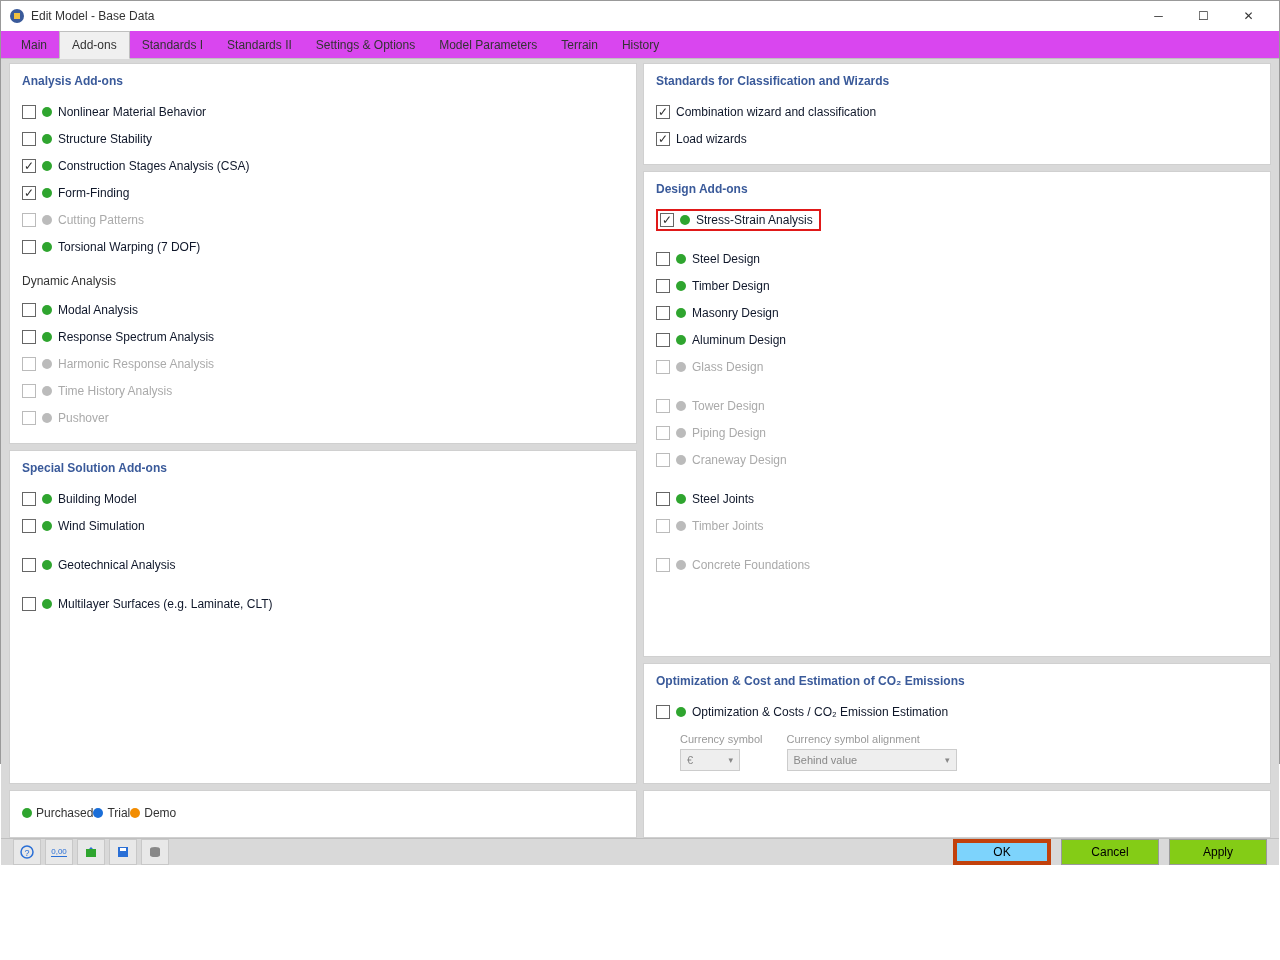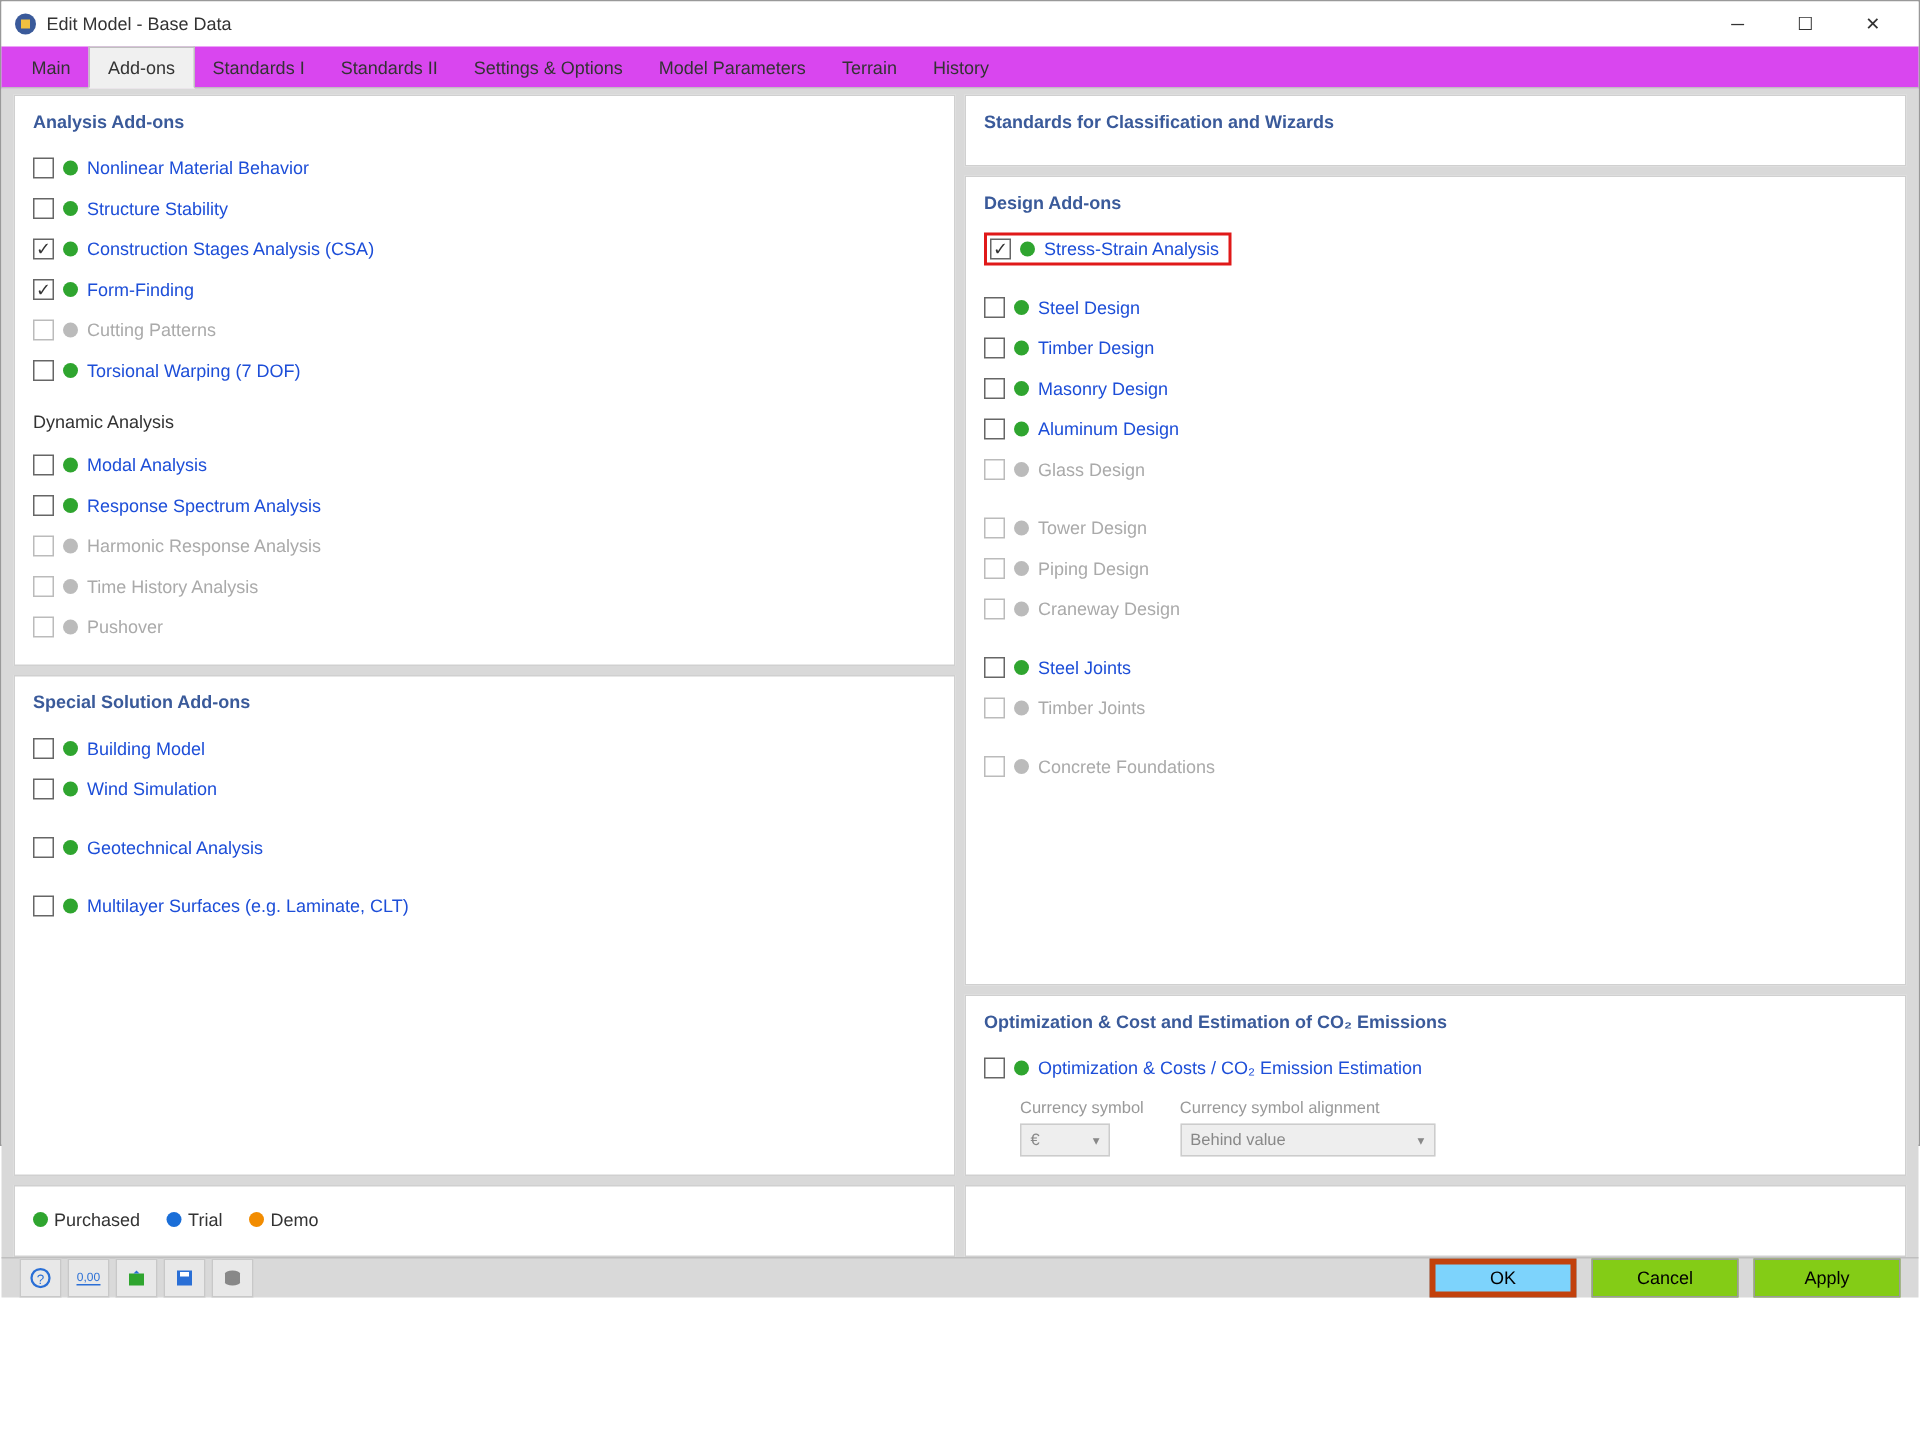--- a/index.html
+++ b/index.html
@@ -19,37 +19,37 @@
 .row { display: flex; align-items: center; height: 27px; }
 .row.spaced { margin-top: 12px; }
 .cb { width: 14px; height: 14px; border: 1px solid #666; margin-right: 6px; background: #fff; display: inline-flex; align-items: center; justify-content: center; font-size: 11px; line-height: 1; }
 .cb.disabled { border-color: #bbb; }
 .cb.checked::after { content: "✓"; color: #333; font-size: 12px; }
 .dot { width: 10px; height: 10px; border-radius: 50%; margin-right: 6px; }
 .dot.green { background: #2fa52f; }
 .dot.grey { background: #bbb; }
 .dot.blue { background: #1a6ed8; }
 .dot.orange { background: #f28c00; }
-.row .lbl { color: #1d4ed8; }
+.row .lbl { color: #0f172a; }
 .row.disabled .lbl { color: #aaa; }
 .highlight { border: 2px solid #e01919; padding: 2px 6px 2px 2px; display: inline-flex; align-items: center; }
 .panel-analysis { grid-column: 1; grid-row: 1 / 3; }
 .panel-special { grid-column: 1; grid-row: 3 / 5; }
 .panel-standards { grid-column: 2; grid-row: 1; }
 .panel-design { grid-column: 2; grid-row: 2 / 4; }
 .panel-opt { grid-column: 2; grid-row: 4; }
 .panel-legend { grid-column: 1; grid-row: 5; height: 48px; display:flex; align-items:center;}
 .panel-empty { grid-column: 2; grid-row: 5; height: 48px; }
 .opt-fields { display: flex; gap: 24px; margin-top: 8px; padding-left: 24px; }
 .opt-field { display: flex; flex-direction: column; }
 .opt-field label { font-size: 11px; color: #999; margin-bottom: 4px; }
 .select { border: 1px solid #ccc; background: #eee; height: 22px; padding: 2px 6px; color: #888; display: flex; align-items: center; justify-content: space-between; font-size: 11px; }
 .select.small { width: 60px; }
 .select.med { width: 170px; }
-.legend-items { display: flex; align-items: flex-start; gap: 18px; }
+.legend-items { display: flex; align-items: flex-start; }
 .legend-items .dot { margin-right: 4px; }
 .footer { height: 46px; background: #d9d9d9; display: flex; align-items: center; padding: 0 12px; border-top: 1px solid #bfbfbf; }
 .footer .iconbtn { width: 28px; height: 26px; background: #e8e8e8; border: 1px solid #c8c8c8; margin-right: 4px; display:flex; align-items:center; justify-content:center; font-size:12px;}
 .footer .spacer { flex: 1; }
 .footer .btn { width: 98px; height: 26px; border: 1px solid #9a9a9a; background: #84cc16; margin-left: 10px; font-size: 12px; cursor: default; }
 .footer .btn.primary { border: 4px solid #c2410c; background:#7dd3fc;}
 .chev { font-size:9px; color:#888; }
 </style>
 </head>
 <body>
@@ -166,20 +166,30 @@
           <div class="row spaced">
             <span class="cb"></span>
             <span class="dot green"></span>
             <span class="lbl">Multilayer Surfaces (e.g. Laminate, CLT)</span>
           </div>
         </div>
     </div>
 
     <div class="panel panel-standards">
       <div class="panel-title">Standards for Classification and Wizards</div>
+      <div id="standards-items">
+          <div class="row">
+            <span class="cb checked"></span>
+            <span class="lbl">Combination wizard and classification</span>
+          </div>
+          <div class="row">
+            <span class="cb checked"></span>
+            <span class="lbl">Load wizards</span>
+          </div>
+        </div>
     </div>
 
     <div class="panel panel-design">
       <div class="panel-title">Design Add-ons</div>
       <div class="row" style="margin-bottom:12px;">
         <span class="highlight">
           <span id="hl-cb" class="cb checked"></span>
           <span id="hl-dot" class="dot green"></span>
           <span class="lbl">Stress-Strain Analysis</span>
         </span>

